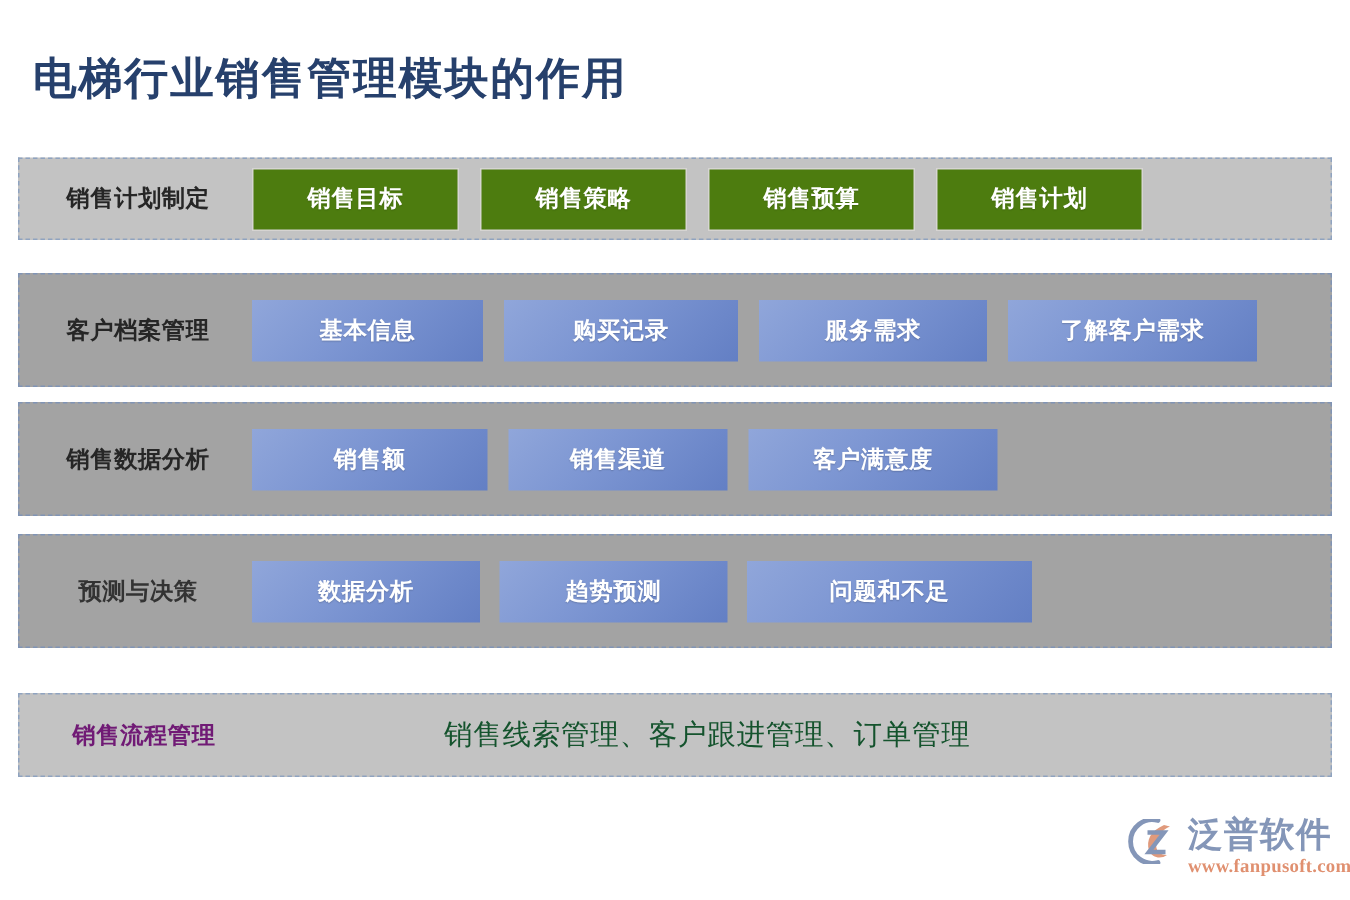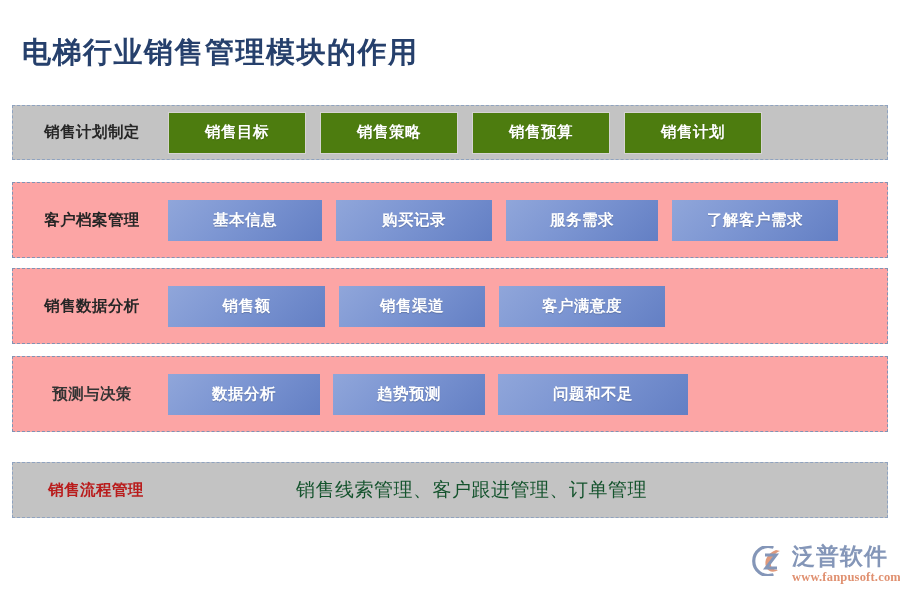--- a/index.html
+++ b/index.html
@@ -60,21 +60,21 @@
     width: 876px;
     box-sizing: border-box;
     display: flex;
     align-items: center;
   }
   .row.gray {
     background: #c3c3c3;
     border: 1px dashed #8fa3c0;
   }
   .row.white {
-    background: #fca5a5;
+    background: #a3a3a3;
     border: 1px dashed #8094b5;
   }
 
   .row-1 { top: 105px;  height: 55px; }
   .row-2 { top: 182px;  height: 76px; }
   .row-3 { top: 268px;  height: 76px; }
   .row-4 { top: 356px;  height: 76px; align-items: center; }
   .row-5 { top: 462px;  height: 56px; }
 
   
@@ -84,21 +84,21 @@
     color: #262626;
     font-weight: bold;
     font-size: 15.5px;
     white-space: nowrap;
     letter-spacing: 0.4px;
   }
   .row-1 .row-label { width: 152px; margin-left: 3px; font-size: 15.5px; }
   .row-2 .row-label { width: 152px; margin-left: 3px; }
   .row-3 .row-label { width: 152px; margin-left: 3px; }
   .row-4 .row-label { width: 152px; margin-left: 3px; font-weight: 600; color: #333; }
-  .row-5 .row-label { width: 160px; margin-left: 3px; color: #b91c1c; }
+  .row-5 .row-label { width: 160px; margin-left: 3px; color: #701a75; }
 
   
   .chips {
     display: flex;
     align-items: center;
     gap: 14px;
   }
 
   .chip {
     box-sizing: border-box;

